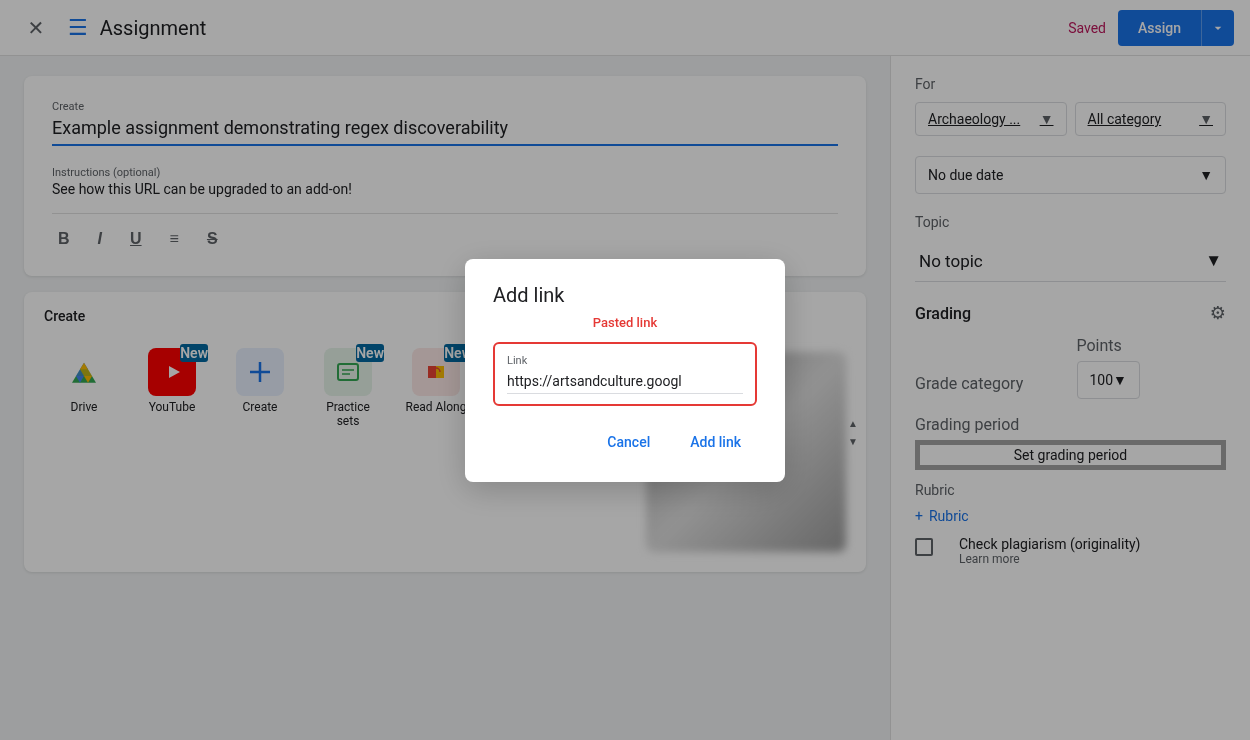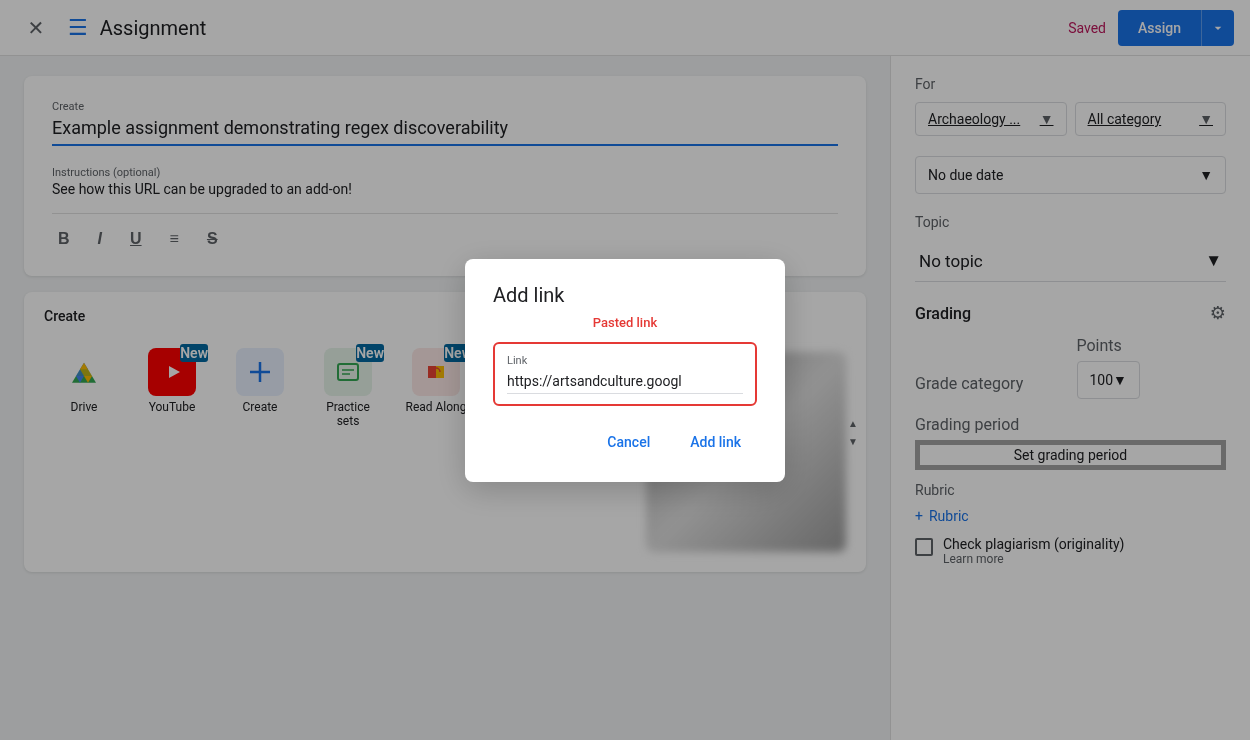--- a/index.html
+++ b/index.html
@@ -147,21 +147,21 @@
       padding: 2px 12px; font-size: 14px; color: #202124; background: #fff;
       cursor: pointer; text-align: center; font-family: inherit;
     }
 
     .rubric-row { display: flex; align-items: center; gap: 8px; margin-bottom: 12px; }
     .rubric-add-btn {
       background: none; border: none; cursor: pointer; color: #1a73e8;
       font-size: 14px; font-family: inherit; display: flex; align-items: center; gap: 6px;
     }
 
-    .plagiarism-row { display: flex; align-items: flex-start; gap: 10px; }
+    .plagiarism-row { display: flex; align-items: flex-start; gap: 26px; }
     .checkbox-btn {
       width: 18px; height: 18px; border: 2px solid #5f6368; border-radius: 2px;
       background: #fff; cursor: pointer; flex-shrink: 0; margin-top: 2px;
     }
     .plagiarism-text { font-size: 14px; color: #202124; }
     .learn-more { font-size: 12px; color: #5f6368; }
 
     
     .overlay {
       position: fixed; top: 0; left: 0; right: 0; bottom: 0;

